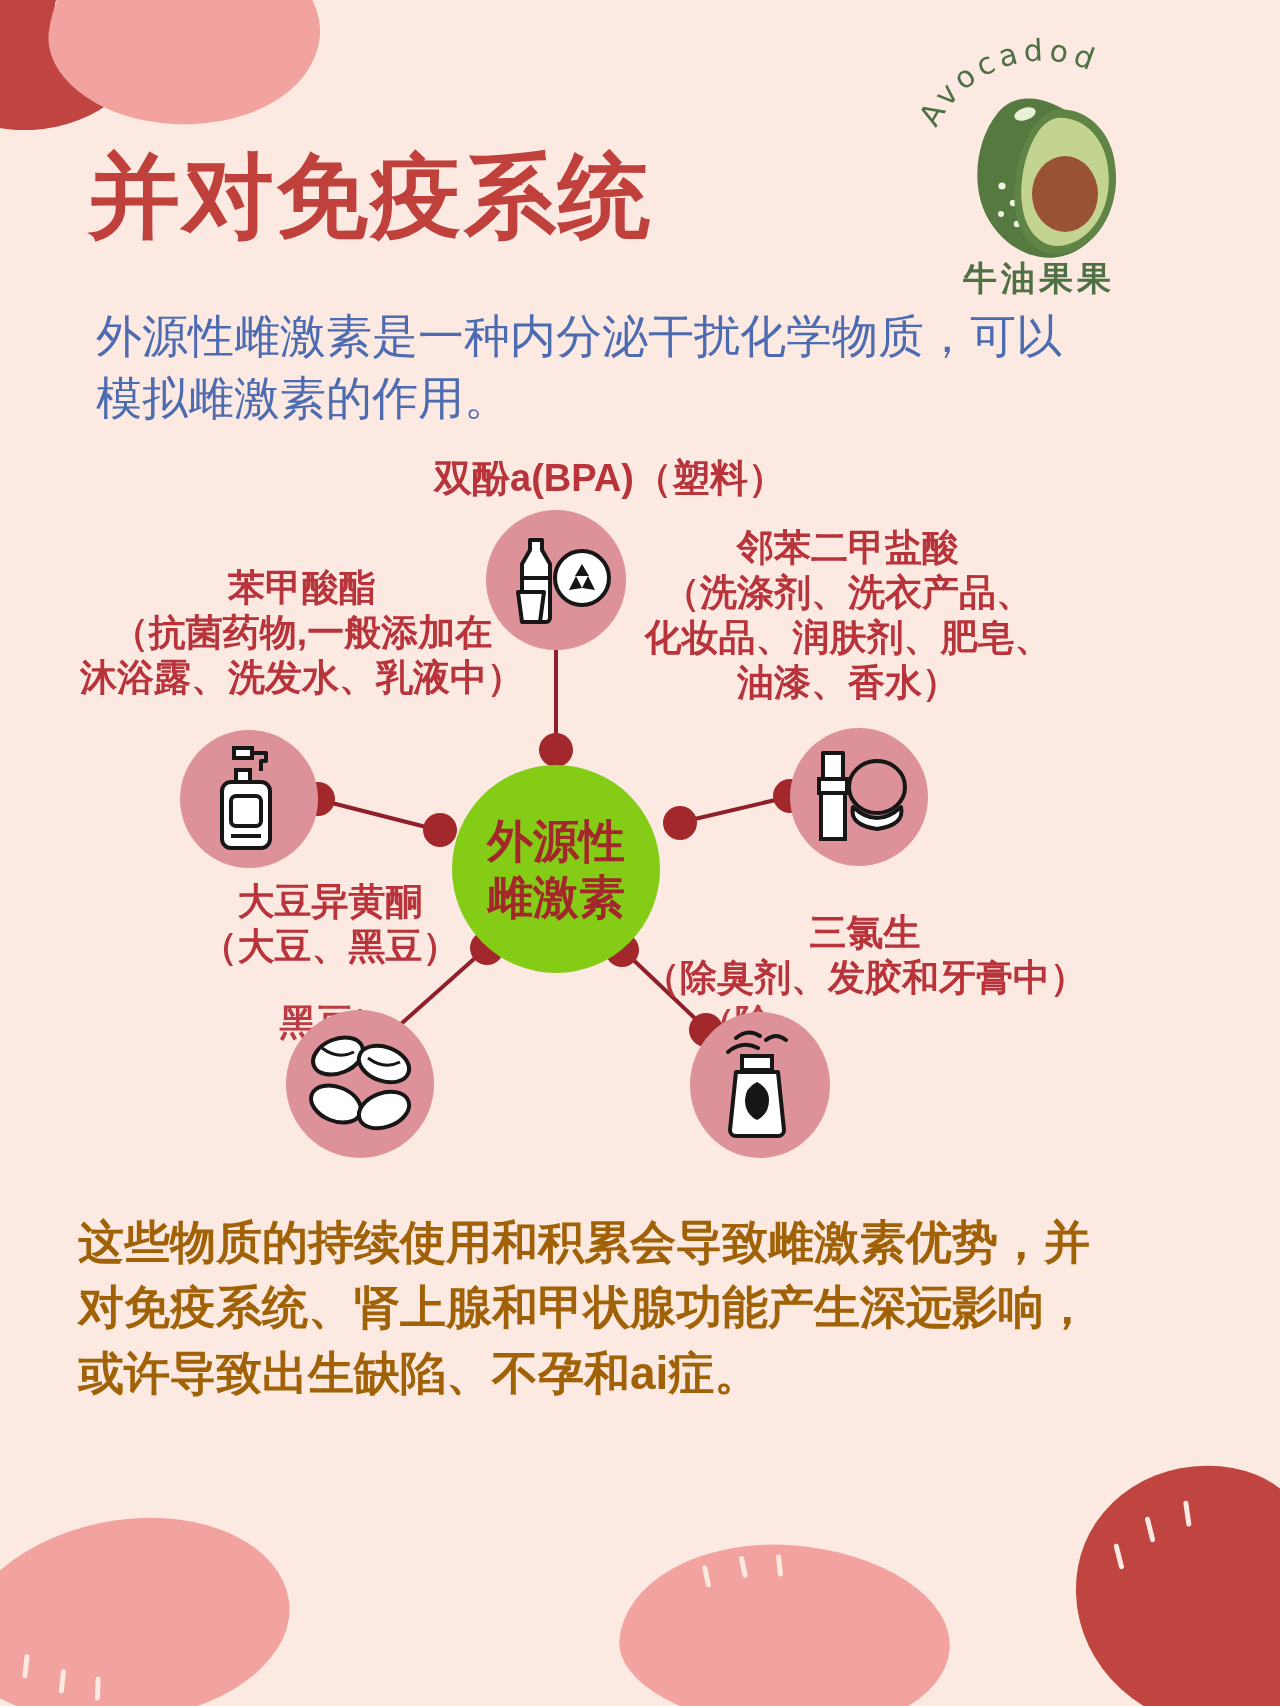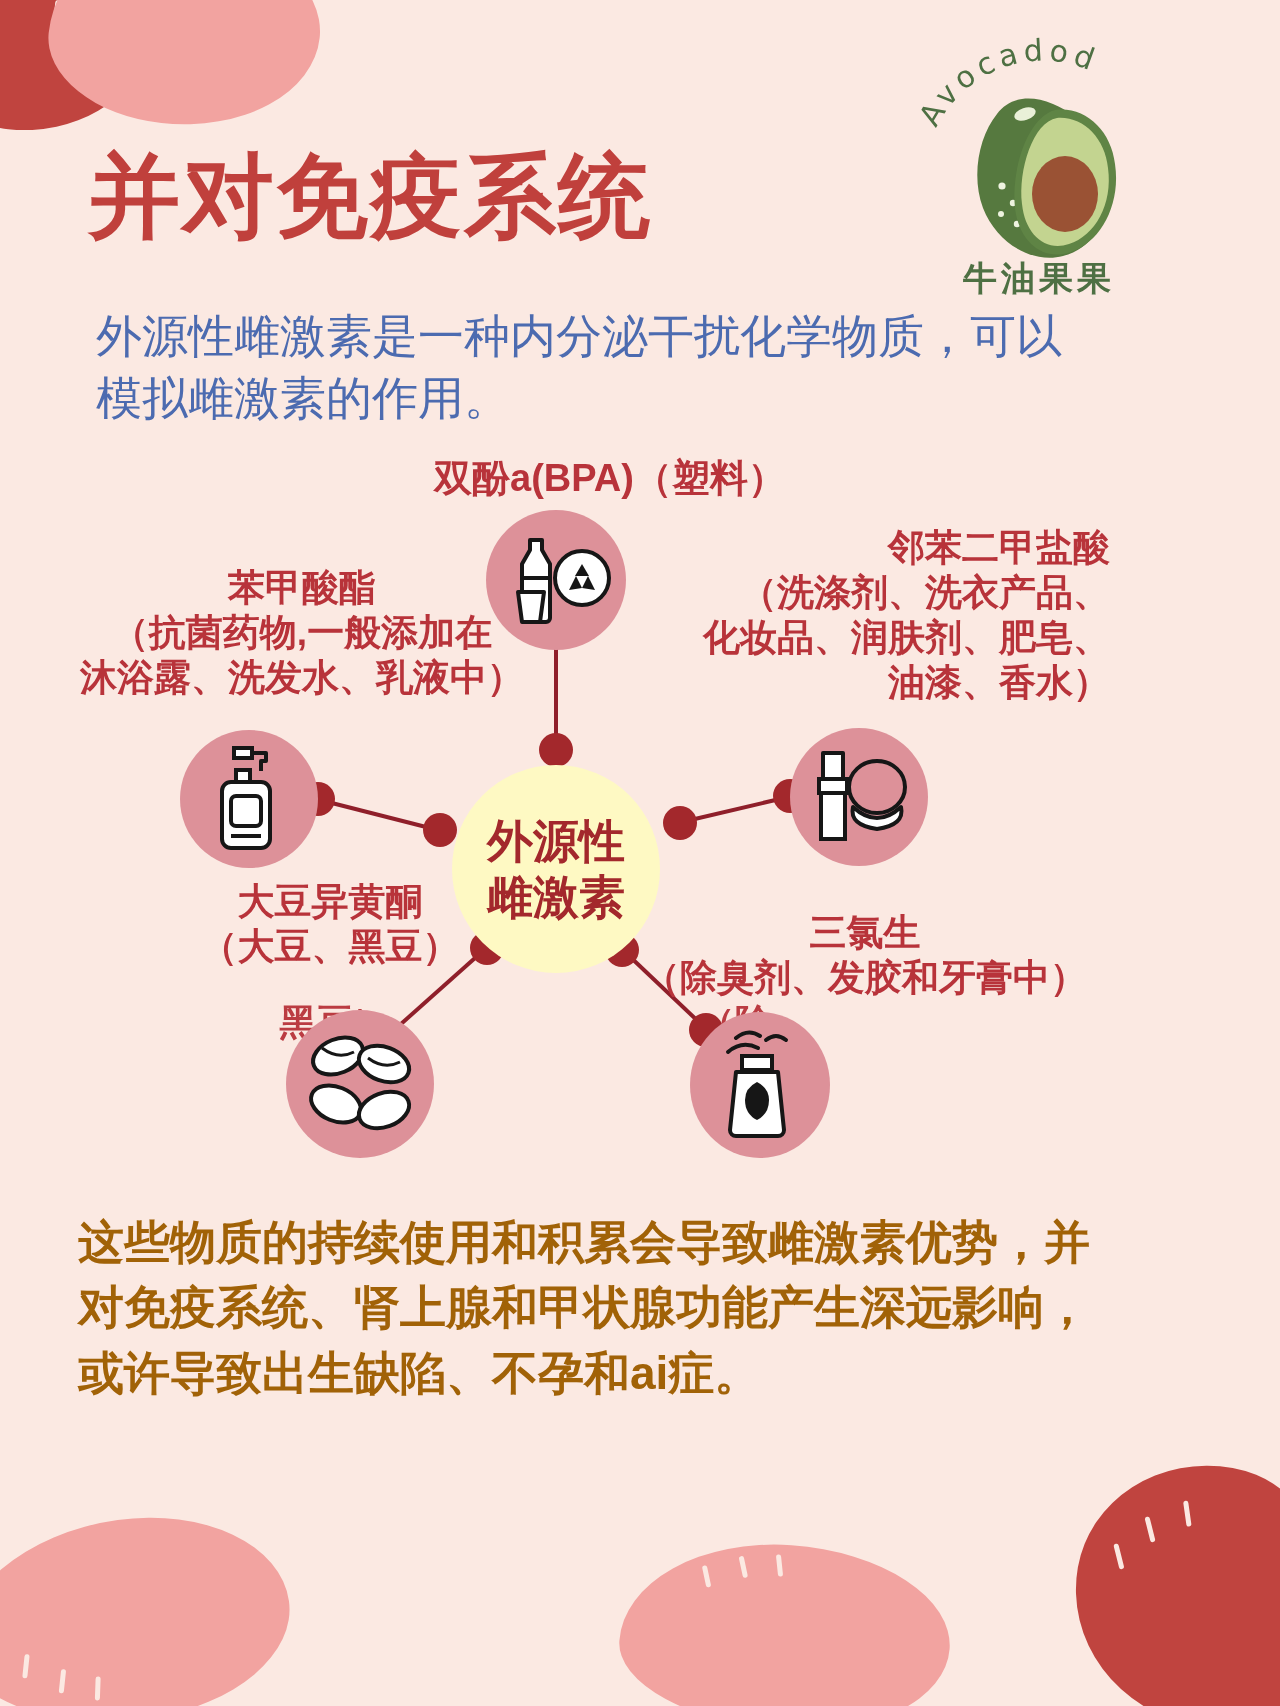--- a/index.html
+++ b/index.html
@@ -82,30 +82,30 @@
 
   .node{
     position:absolute;border-radius:50%;
     background:#dd9199;
     display:flex;align-items:center;justify-content:center;
   }
   .node svg{display:block;}
 
   .center-node{
     position:absolute;left:452px;top:325px;width:208px;height:208px;
-    border-radius:50%;background:#fef9c3;
+    border-radius:50%;background:#84cc16;
     display:flex;flex-direction:column;align-items:center;justify-content:center;
     color:#a3282c;font-size:46px;font-weight:700;line-height:1.22;
   }
 
   .lbl{position:absolute;color:#b8333a;font-weight:700;text-align:center;line-height:1.22;}
 
   #lbl-bpa{left:330px;top:15px;width:560px;font-size:38px;}
   #lbl-paraben{left:52px;top:125px;width:500px;font-size:37px;}
-  #lbl-phthalate{left:640px;top:85px;width:470px;font-size:37px;text-align:right;}
+  #lbl-phthalate{left:613px;top:85px;width:470px;font-size:37px;}
   #lbl-soy{left:130px;top:442px;width:400px;font-size:37px;font-family:Liberation Mono, monospace;}
   #lbl-triclosan{left:630px;top:470px;width:470px;font-size:37px;}
 
   .ghost{
     position:absolute;color:#b8333a;font-weight:700;text-align:center;
     line-height:1.22;font-size:37px;opacity:.95;
   }
 
   
   .footer-text{

